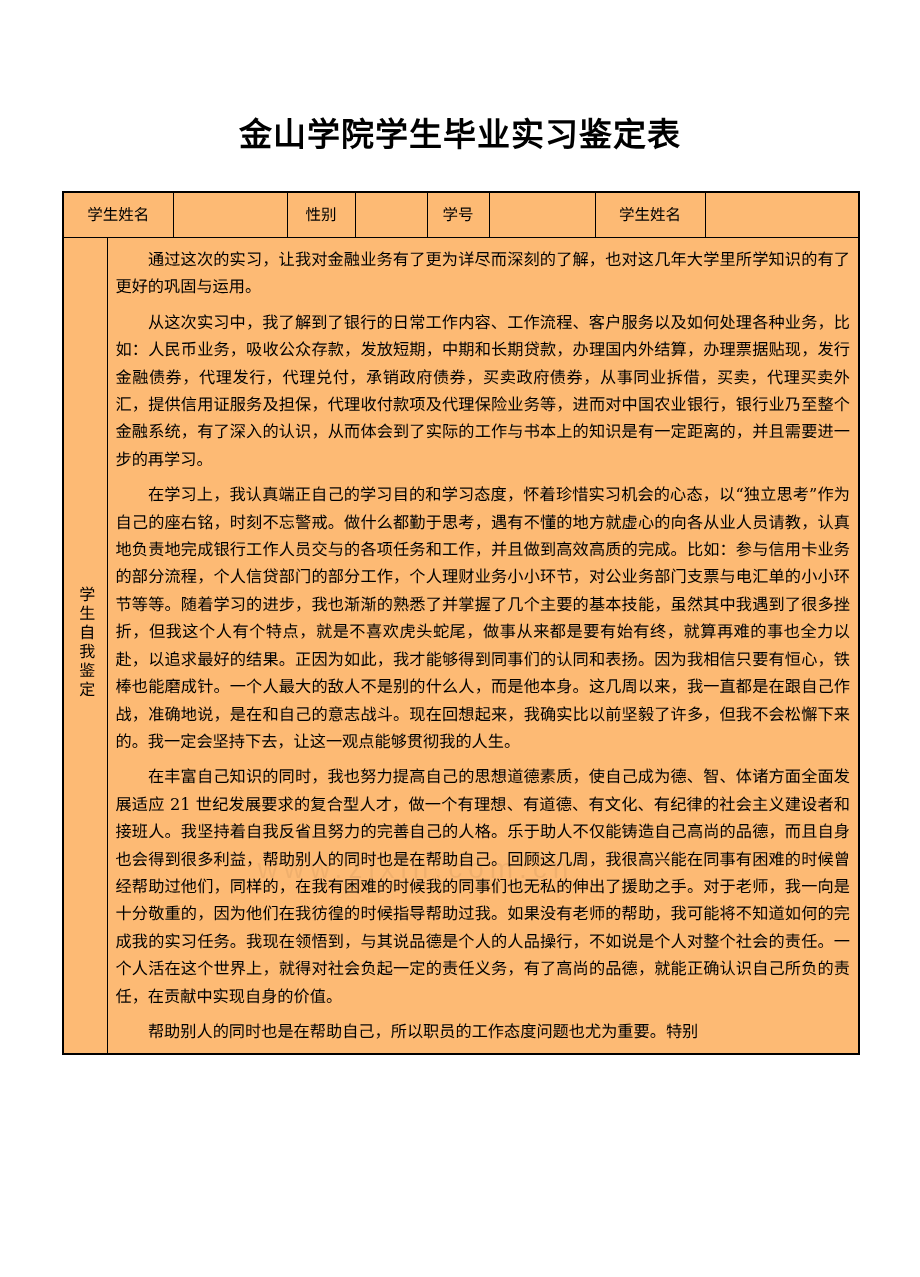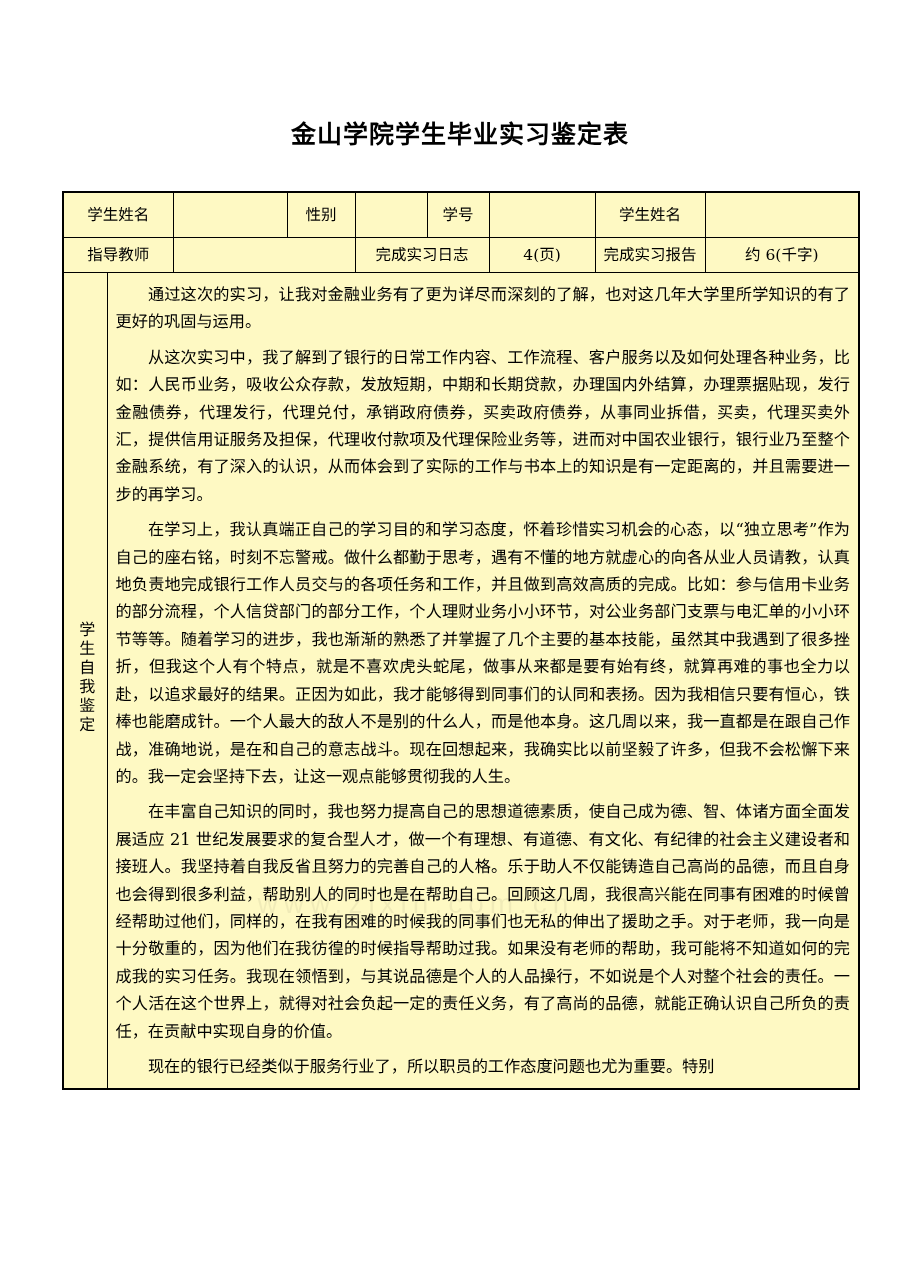--- a/index.html
+++ b/index.html
@@ -28,35 +28,35 @@
 
   
   .doc-title {
     position: absolute;
     left: 0;
     top: 118px;
     width: 920px;
     text-align: center;
     font-family: "DejaVu Serif", "Liberation Serif", serif;
     font-weight: bold;
-    font-size: 25px;
+    font-size: 33px;
     letter-spacing: 1px;
     line-height: 34px;
     white-space: nowrap;
   }
 
   
   .form-table {
     position: absolute;
     left: 62px;
     top: 191px;
     width: 796px;
     border-collapse: collapse;
     table-layout: fixed;
-    background: #fef9c3;
+    background: #fdba74;
   }
   .form-table td {
     border: 1px solid #000000;
     padding: 0;
     vertical-align: middle;
     font-size: 15.5px;
     line-height: 1.35;
   }
   .form-table td.lbl {
     text-align: center;
@@ -161,41 +161,33 @@
         <td class="val"></td>
         <td class="lbl">性别</td>
         <td class="val"></td>
         <td class="lbl">学号</td>
         <td class="val"></td>
         <td class="lbl">学生姓名</td>
         <td class="val"></td>
       </tr>
 
 
-      <tr class="r-teacher">
-        <td class="lbl" colspan="2">指导教师</td>
-        <td class="val" colspan="2"></td>
-        <td class="lbl" colspan="2">完成实习日志</td>
-        <td class="val">4(页)</td>
-        <td class="lbl">完成实习报告</td>
-        <td class="val">约 6(千字)</td>
-      </tr>
 
       <tr>
         <td class="side-label-cell">
           <span class="side-label">学生自我鉴定</span>
         </td>
         <td class="essay-cell" colspan="8">
           <div class="watermark">www.zixin.com.cn</div>
           <div class="essay">
             <p>通过这次的实习，让我对金融业务有了更为详尽而深刻的了解，也对这几年大学里所学知识的有了更好的巩固与运用。</p>
             <p>从这次实习中，我了解到了银行的日常工作内容、工作流程、客户服务以及如何处理各种业务，比如：人民币业务，吸收公众存款，发放短期，中期和长期贷款，办理国内外结算，办理票据贴现，发行金融债券，代理发行，代理兑付，承销政府债券，买卖政府债券，从事同业拆借，买卖，代理买卖外汇，提供信用证服务及担保，代理收付款项及代理保险业务等，进而对中国农业银行，银行业乃至整个金融系统，有了深入的认识，从而体会到了实际的工作与书本上的知识是有一定距离的，并且需要进一步的再学习。</p>
             <p>在学习上，我认真端正自己的学习目的和学习态度，怀着珍惜实习机会的心态，以“独立思考”作为自己的座右铭，时刻不忘警戒。做什么都勤于思考，遇有不懂的地方就虚心的向各从业人员请教，认真地负责地完成银行工作人员交与的各项任务和工作，并且做到高效高质的完成。比如：参与信用卡业务的部分流程，个人信贷部门的部分工作，个人理财业务小小环节，对公业务部门支票与电汇单的小小环节等等。随着学习的进步，我也渐渐的熟悉了并掌握了几个主要的基本技能，虽然其中我遇到了很多挫折，但我这个人有个特点，就是不喜欢虎头蛇尾，做事从来都是要有始有终，就算再难的事也全力以赴，以追求最好的结果。正因为如此，我才能够得到同事们的认同和表扬。因为我相信只要有恒心，铁棒也能磨成针。一个人最大的敌人不是别的什么人，而是他本身。这几周以来，我一直都是在跟自己作战，准确地说，是在和自己的意志战斗。现在回想起来，我确实比以前坚毅了许多，但我不会松懈下来的。我一定会坚持下去，让这一观点能够贯彻我的人生。</p>
             <p>在丰富自己知识的同时，我也努力提高自己的思想道德素质，使自己成为德、智、体诸方面全面发展适应 21 世纪发展要求的复合型人才，做一个有理想、有道德、有文化、有纪律的社会主义建设者和接班人。我坚持着自我反省且努力的完善自己的人格。乐于助人不仅能铸造自己高尚的品德，而且自身也会得到很多利益，帮助别人的同时也是在帮助自己。回顾这几周，我很高兴能在同事有困难的时候曾经帮助过他们，同样的，在我有困难的时候我的同事们也无私的伸出了援助之手。对于老师，我一向是十分敬重的，因为他们在我彷徨的时候指导帮助过我。如果没有老师的帮助，我可能将不知道如何的完成我的实习任务。我现在领悟到，与其说品德是个人的人品操行，不如说是个人对整个社会的责任。一个人活在这个世界上，就得对社会负起一定的责任义务，有了高尚的品德，就能正确认识自己所负的责任，在贡献中实现自身的价值。</p>
-            <p>现在的银行已经类似于服务行业了，所以职员的工作态度问题也尤为重要。特别</p>
+            <p>帮助别人的同时也是在帮助自己，所以职员的工作态度问题也尤为重要。特别</p>
           </div>
         </td>
       </tr>
 
     </tbody>
   </table>
 
 </div>
 
 </body></html>

